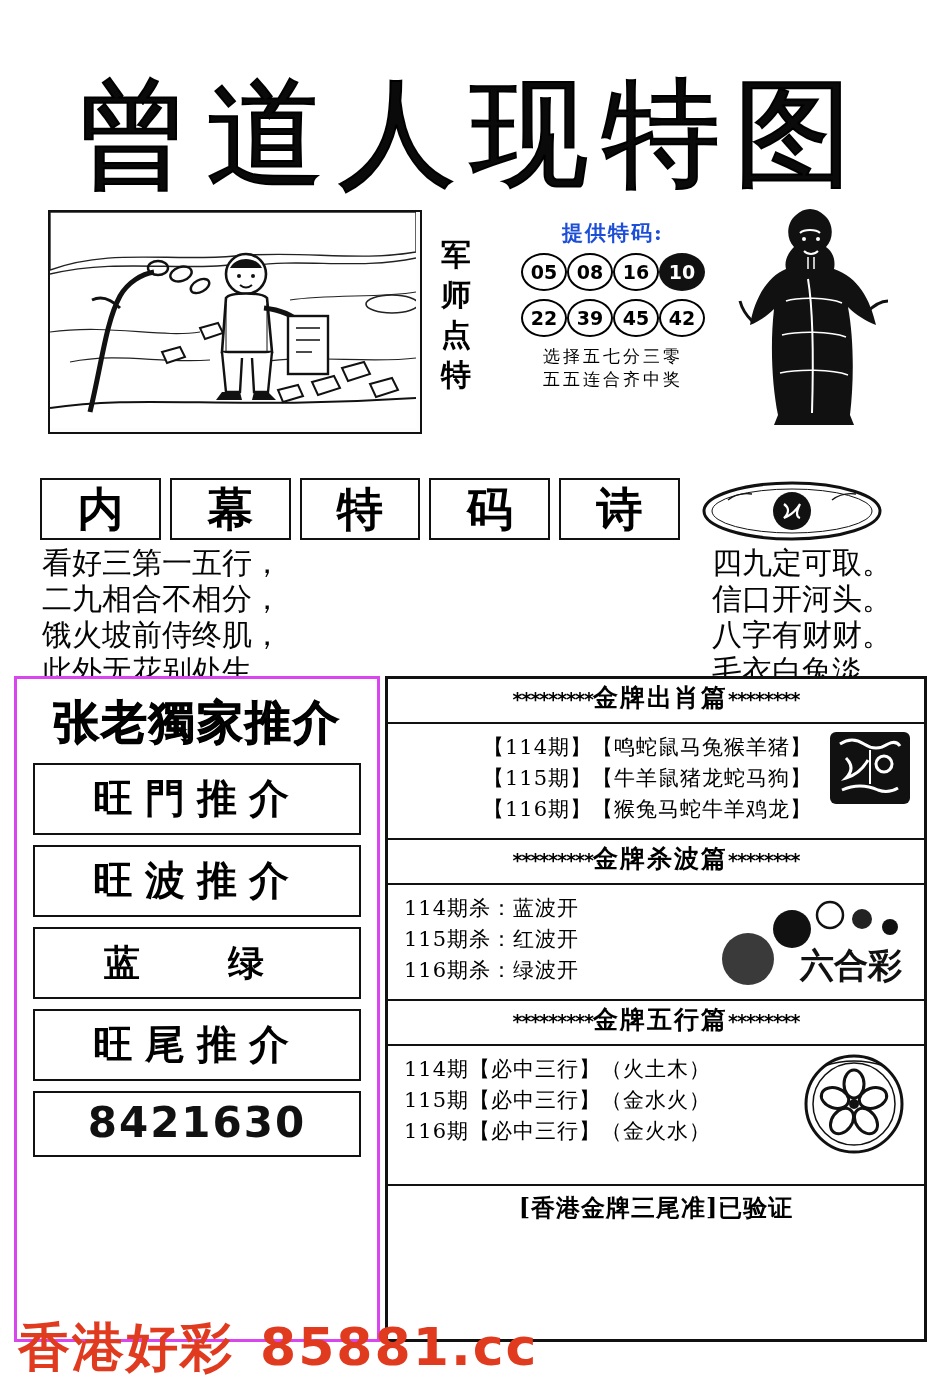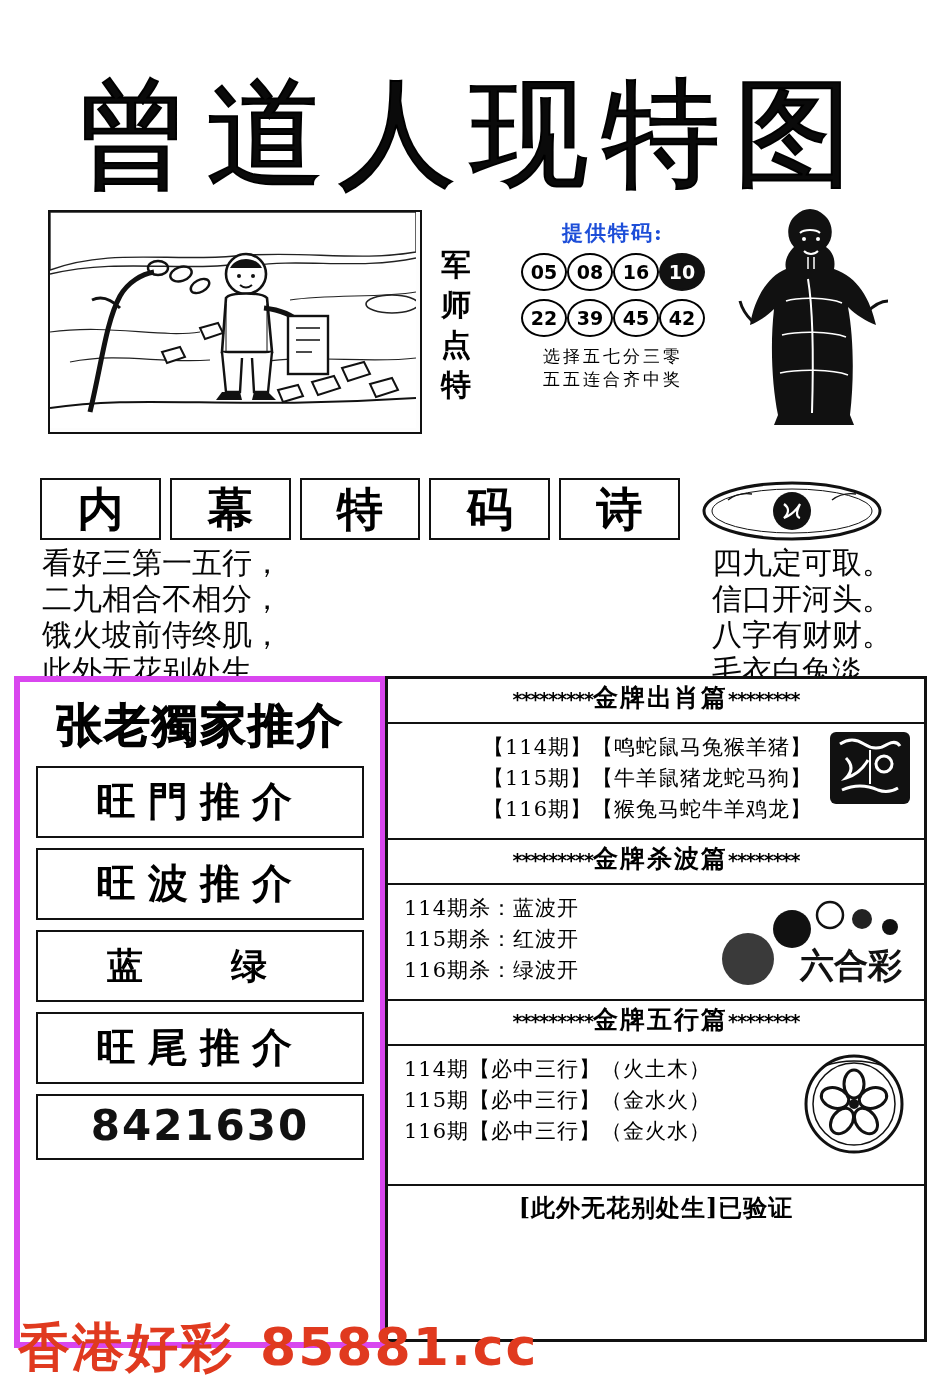--- a/index.html
+++ b/index.html
@@ -38,21 +38,21 @@
   .cartoon{
     position:absolute;
     left:0; top:5px; width:370px; height:220px;
     border:2px solid #111;
     background:#fdfdfd;
     overflow:hidden;
   }
   .cartoon svg{display:block;}
   .junshi{
     position:absolute;
-    left:385px; top:40px;
+    left:385px; top:30px;
     width:46px;
     font-family:"DejaVu Serif", serif;
     font-weight:bold;
     font-size:30px;
     line-height:40px;
     color:#000;
     text-align:center;
   }
   .codes-box{
     position:absolute;
@@ -131,21 +131,21 @@
     display:flex;
     justify-content:space-between;
     margin-bottom:6px;
     letter-spacing:0px;
   }
   .poem-line span{display:inline-block;}
   
   .left-panel{
     position:absolute;
     left:14px; top:676px; width:360px; height:660px;
-    border:6px solid #d946ef;
+    border:3px solid #d946ef;
     background:#fff;
   }
   .lp-title{
     margin:12px 10px 10px 10px;
     height:62px;
     font-family:"DejaVu Serif", serif;
     font-weight:bold;
     font-size:46px;
     letter-spacing:2px;
     text-align:center;
@@ -444,20 +444,20 @@
             <ellipse cx="64" cy="69" rx="10" ry="14" transform="rotate(144 64 69)"></ellipse>
             <ellipse cx="40" cy="69" rx="10" ry="14" transform="rotate(216 40 69)"></ellipse>
             <ellipse cx="33" cy="46" rx="10" ry="14" transform="rotate(288 33 46)"></ellipse>
           </g>
           <circle cx="52" cy="52" r="5" fill="#111"></circle>
           <path d="M22 14 q30 -10 60 0" fill="none" stroke="#111" stroke-width="1.4"></path>
         </svg>
       </div>
     </div>
     <div class="rp-divider"></div>
-    <div class="footer-note">[此外无花别处生]已验证</div>
+    <div class="footer-note">[香港金牌三尾准]已验证</div>
   </div>
 
   <div class="watermark">
     <span>香港好彩</span><span class="cc">85881.cc</span>
   </div>
 
 </div>
 
 </body></html>

